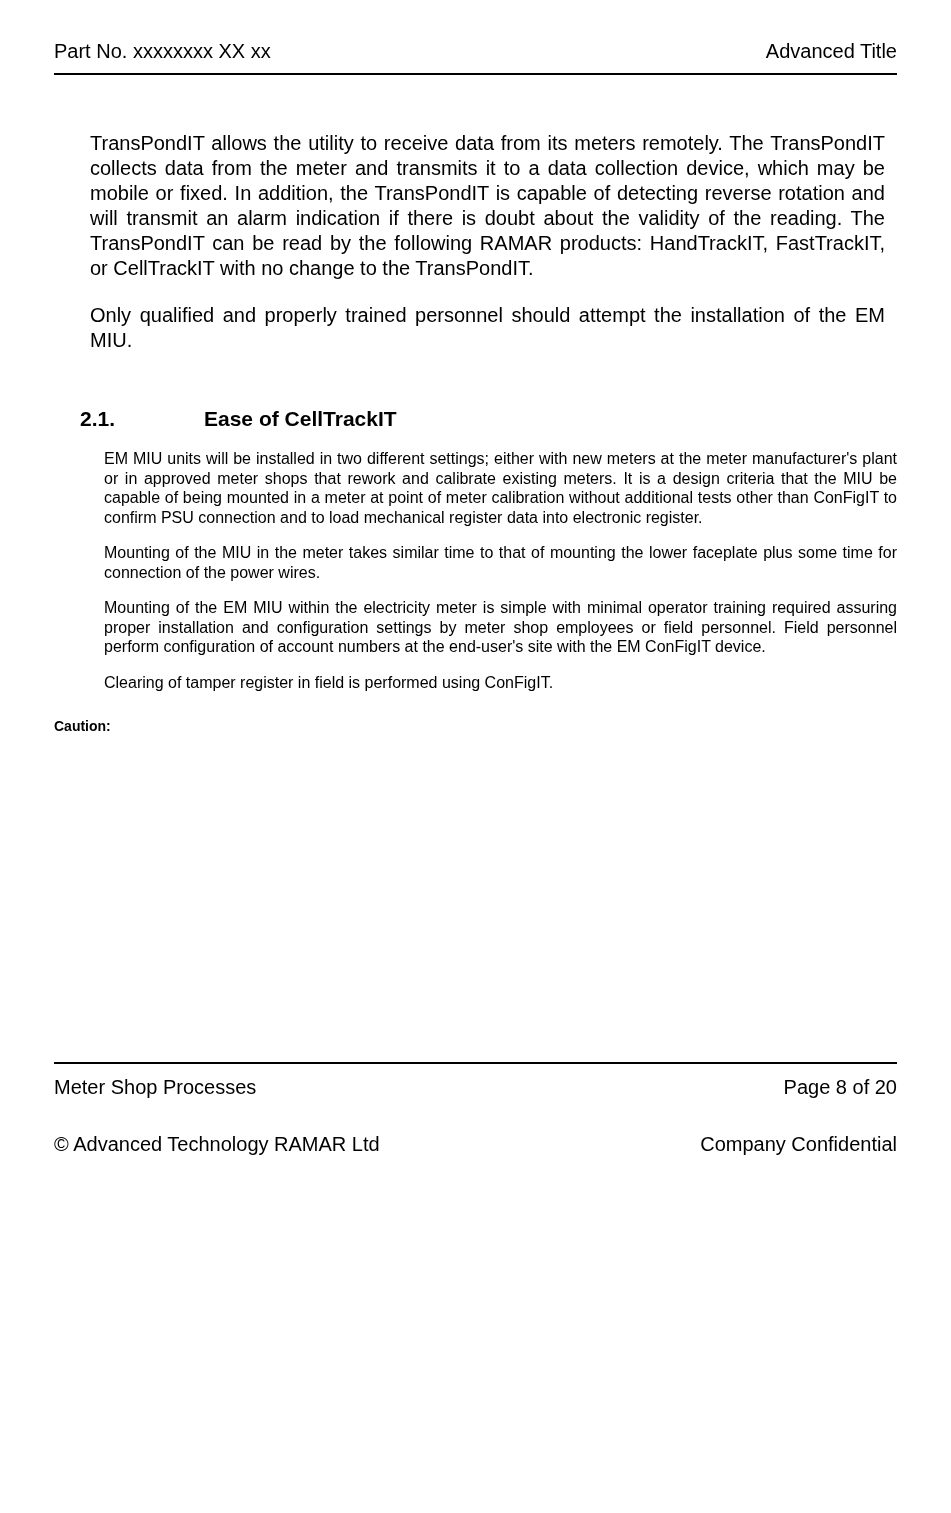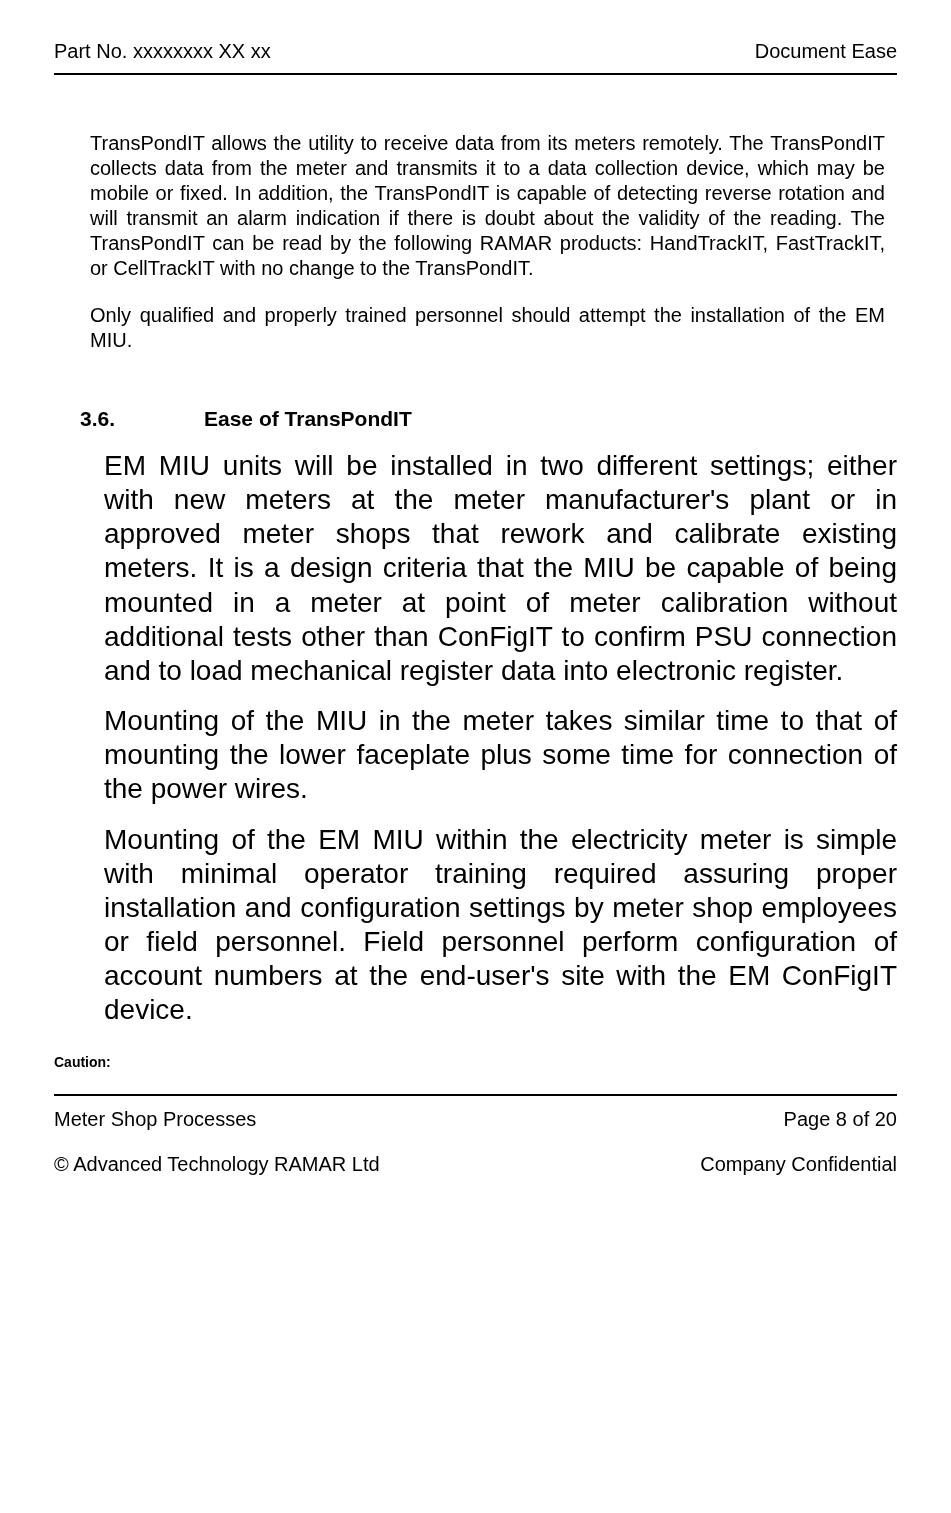--- a/index.html
+++ b/index.html
@@ -51,21 +51,21 @@
     font-weight: bold;
     margin-top: 54px;
     margin-bottom: 18px;
     margin-left: 26px;
   }
   .h2 .num {
     display: inline-block;
     width: 124px;
   }
   .p-lvl2 {
-    font-size: 28px;
+    font-size: 16px;
     text-align: justify;
     margin-left: 50px;
     margin-right: 0;
     margin-bottom: 16px;
     line-height: 1.22;
   }
   .caution {
     font-size: 14px;
     font-weight: bold;
     margin-top: 26px;
@@ -77,50 +77,51 @@
     line-height: 1.25;
   }
   .footer {
     border-top: 2px solid #000000;
     padding-top: 12px;
     font-size: 20px;
   }
   .footer-row {
     display: flex;
     justify-content: space-between;
-    margin-bottom: 22px;
+    margin-bottom: 34px;
   }
   .footer-row:last-child {
     margin-bottom: 0;
     justify-content: space-between;
   }
 </style>
 </head>
 <body>
 
 <div class="page">
 
   <div class="header">
     <span>Part No. xxxxxxxx XX xx</span>
-    <span>Document Ease</span>
+    <span>Advanced Title</span>
   </div>
 
   <div class="content">
 
 
     <div class="p-lvl1">TransPondIT allows the utility to receive data from its meters remotely. The TransPondIT collects data from the meter and transmits it to a data collection device, which may be mobile or fixed. In addition, the TransPondIT is capable of detecting reverse rotation and will transmit an alarm indication if there is doubt about the validity of the reading. The TransPondIT can be read by the following RAMAR products: HandTrackIT, FastTrackIT, or CellTrackIT with no change to the TransPondIT.</div>
     <div class="p-lvl1">Only qualified and properly trained personnel should attempt the installation of the EM MIU.</div>
 
     <div class="h2">
-      <span class="num">3.6.</span><span>Ease of TransPondIT</span>
+      <span class="num">2.1.</span><span>Ease of CellTrackIT</span>
     </div>
 
     <div class="p-lvl2">EM MIU units will be installed in two different settings; either with new meters at the meter manufacturer's plant or in approved meter shops that rework and calibrate existing meters.  It is a design criteria that the MIU be capable of being mounted in a meter at point of meter calibration without additional tests other than ConFigIT to confirm PSU connection and to load mechanical register data into electronic register.</div>
     <div class="p-lvl2">Mounting of the MIU in the meter takes similar time to that of mounting the lower faceplate plus some time for connection of the power wires.</div>
     <div class="p-lvl2">Mounting of the EM MIU within the electricity meter is simple with minimal operator training required assuring proper installation and configuration settings by meter shop employees or field personnel.  Field personnel perform configuration of account numbers at the end-user's site with the EM ConFigIT device.</div>
+    <div class="p-lvl2">Clearing of tamper register in field is performed using ConFigIT.</div>
 
     <div class="caution">Caution:</div>
 
   </div>
 
   <div class="footer">
     <div class="footer-row">
       <span>Meter Shop Processes</span>
       <span>Page 8 of 20</span>
     </div>

